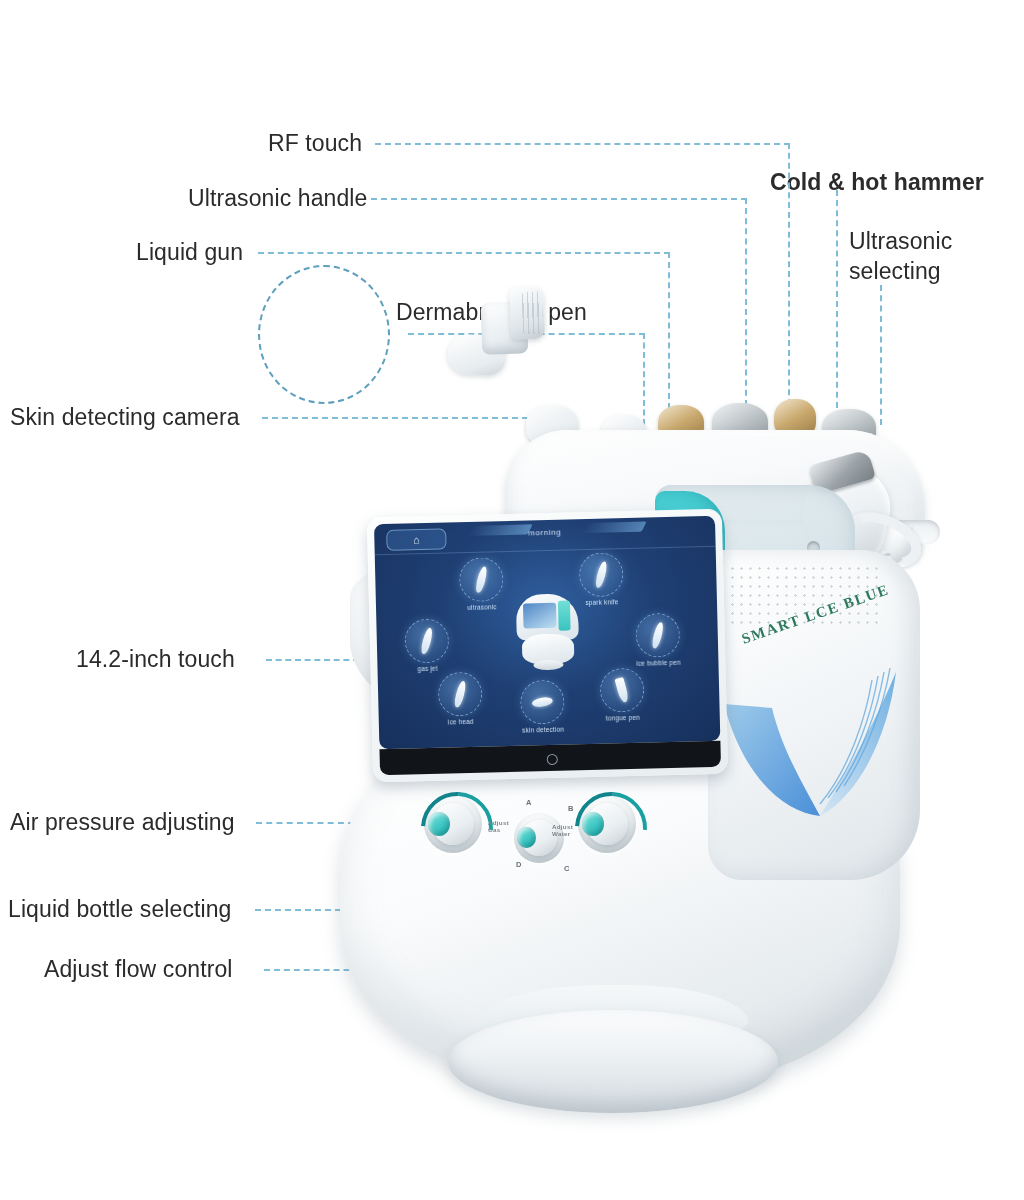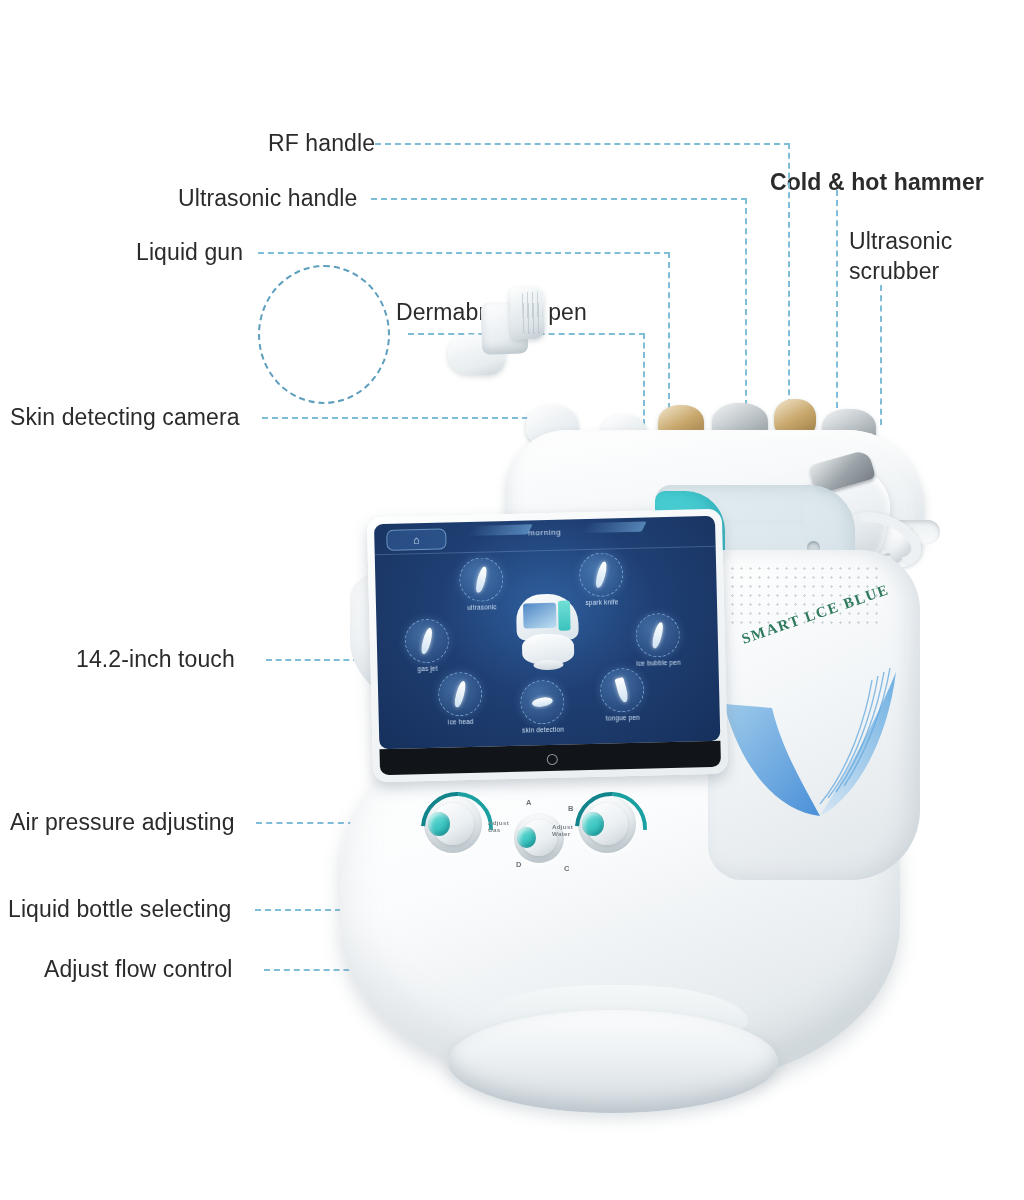--- a/index.html
+++ b/index.html
@@ -199,29 +199,29 @@
        box-shadow:0 2px 5px rgba(125,140,150,.35);}
   .pen-ridge{position:absolute;left:84px;top:14px;width:20px;height:42px;
        background:repeating-linear-gradient(90deg,rgba(170,185,195,.55) 0 1.5px,transparent 1.5px 5px);
        transform:rotate(14deg);border-radius:4px;}
 </style>
 </head>
 <body>
 
 <div id="stage">
 
-  <div class="lbl" style="left:268px;top:129px;">RF handle</div>
-  <div class="lbl" style="left:178px;top:184px;text-align:right;">Ultrasonic handle</div>
+  <div class="lbl" style="left:268px;top:129px;">RF touch</div>
+  <div class="lbl" style="left:188px;top:184px;text-align:right;">Ultrasonic handle</div>
   <div class="lbl" style="left:136px;top:238px;">Liquid gun</div>
   <div class="lbl" style="left:396px;top:298px;">Dermabrasion pen</div>
   <div class="lbl" style="left:10px;top:403px;">Skin detecting camera</div>
   <div class="lbl" style="left:770px;top:168px;font-weight:bold;">Cold &amp; hot hammer</div>
   <div class="lbl two" style="left:849px;top:226px;">
     <span>Ultrasonic</span><br>
-    <span>scrubber</span>
+    <span>selecting</span>
   </div>
   <div class="lbl" style="left:76px;top:645px;">14.2-inch touch</div>
   <div class="lbl" style="left:8px;top:895px;">Liquid bottle selecting</div>
   <div class="lbl" style="left:10px;top:808px;">Air pressure adjusting</div>
   <div class="lbl" style="left:44px;top:955px;">Adjust flow control</div>
 
   <div class="dh" style="left:375px;top:143px;width:415px;"></div>
   <div class="dv" style="left:788px;top:143px;height:272px;"></div>
 
   <div class="dh" style="left:371px;top:198px;width:376px;"></div>

